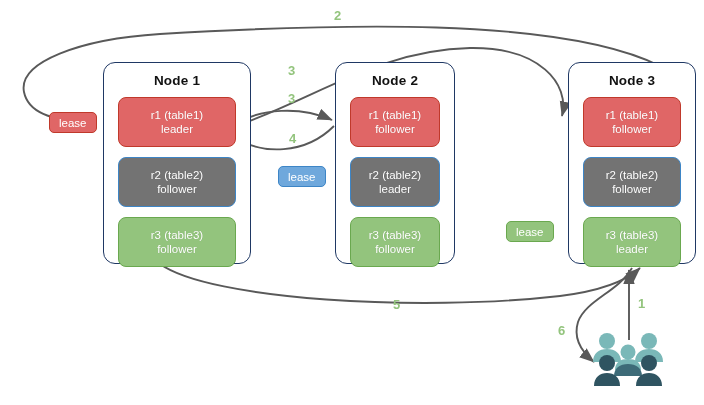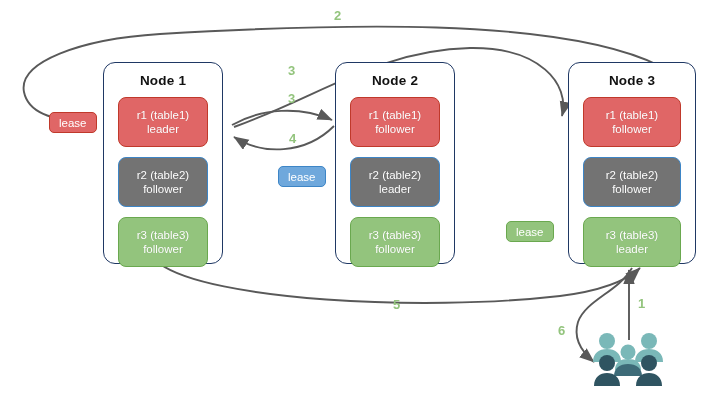--- a/index.html
+++ b/index.html
@@ -112,21 +112,21 @@
 
     <path d="M 334,126 C 305,155 262,155 234,137" fill="none" stroke="#595959" stroke-width="1.9" marker-end="url(#arw)"></path>
 
     <path d="M 160,264 C 210,300 420,312 560,296 C 600,291 626,281 640,268" fill="none" stroke="#595959" stroke-width="1.9" marker-end="url(#arw)"></path>
 
     <path d="M 629,340 L 629,270" fill="none" stroke="#595959" stroke-width="1.9" marker-end="url(#arw)"></path>
 
     <path d="M 632,268 C 618,292 586,300 578,322 C 573,338 582,352 594,362" fill="none" stroke="#595959" stroke-width="1.9" marker-end="url(#arw)"></path>
   </svg>
 
-  <div class="node-box" style="left:103px; top:62px; width:120px; height:202px;">
+  <div class="node-box" style="left:103px; top:62px; width:148px; height:202px;">
     <div class="node-title">Node 1</div>
     <div class="replica rep-red r-pos-0">
       <span class="ln">r1 (table1)</span>
       <span class="ln">leader</span>
     </div>
     <div class="replica rep-blue r-pos-1">
       <span class="ln">r2 (table2)</span>
       <span class="ln">follower</span>
     </div>
     <div class="replica rep-green r-pos-2">

